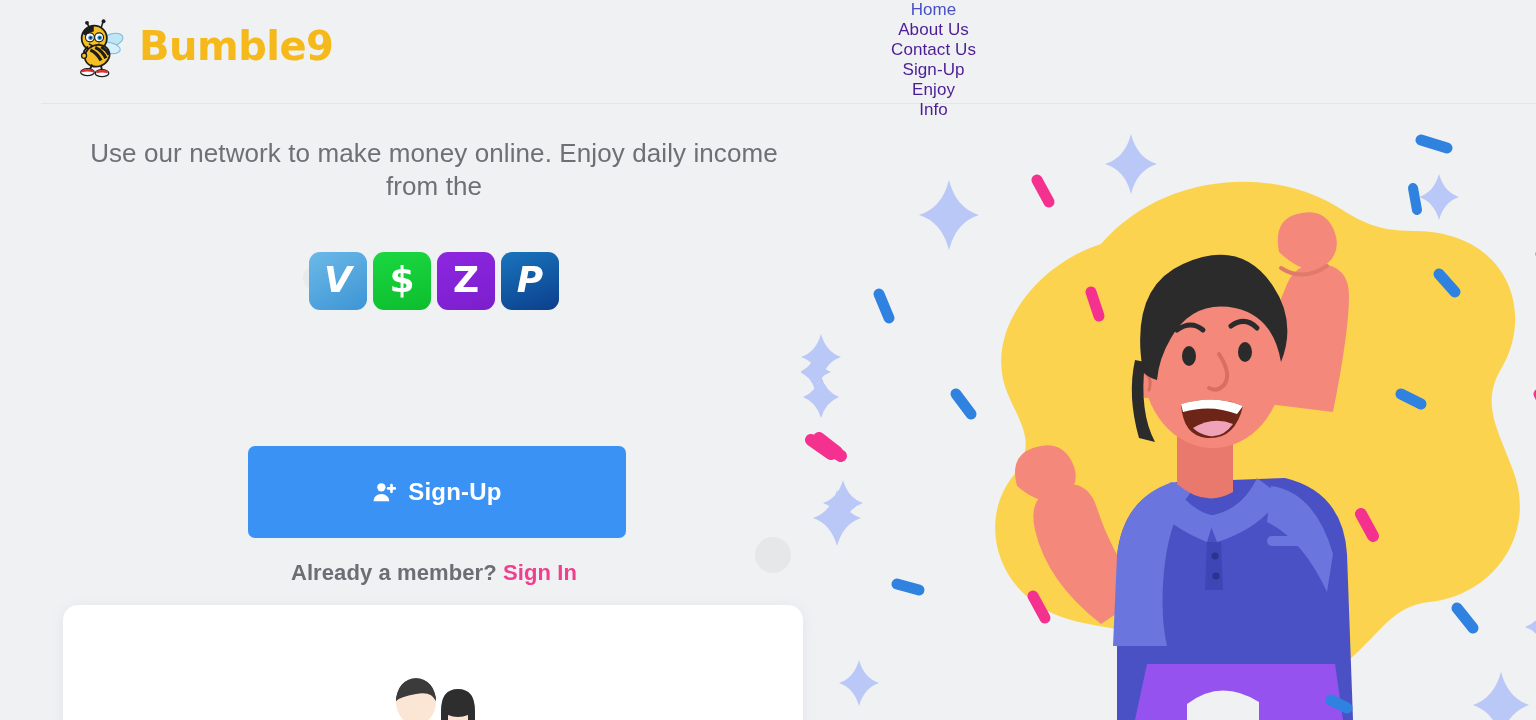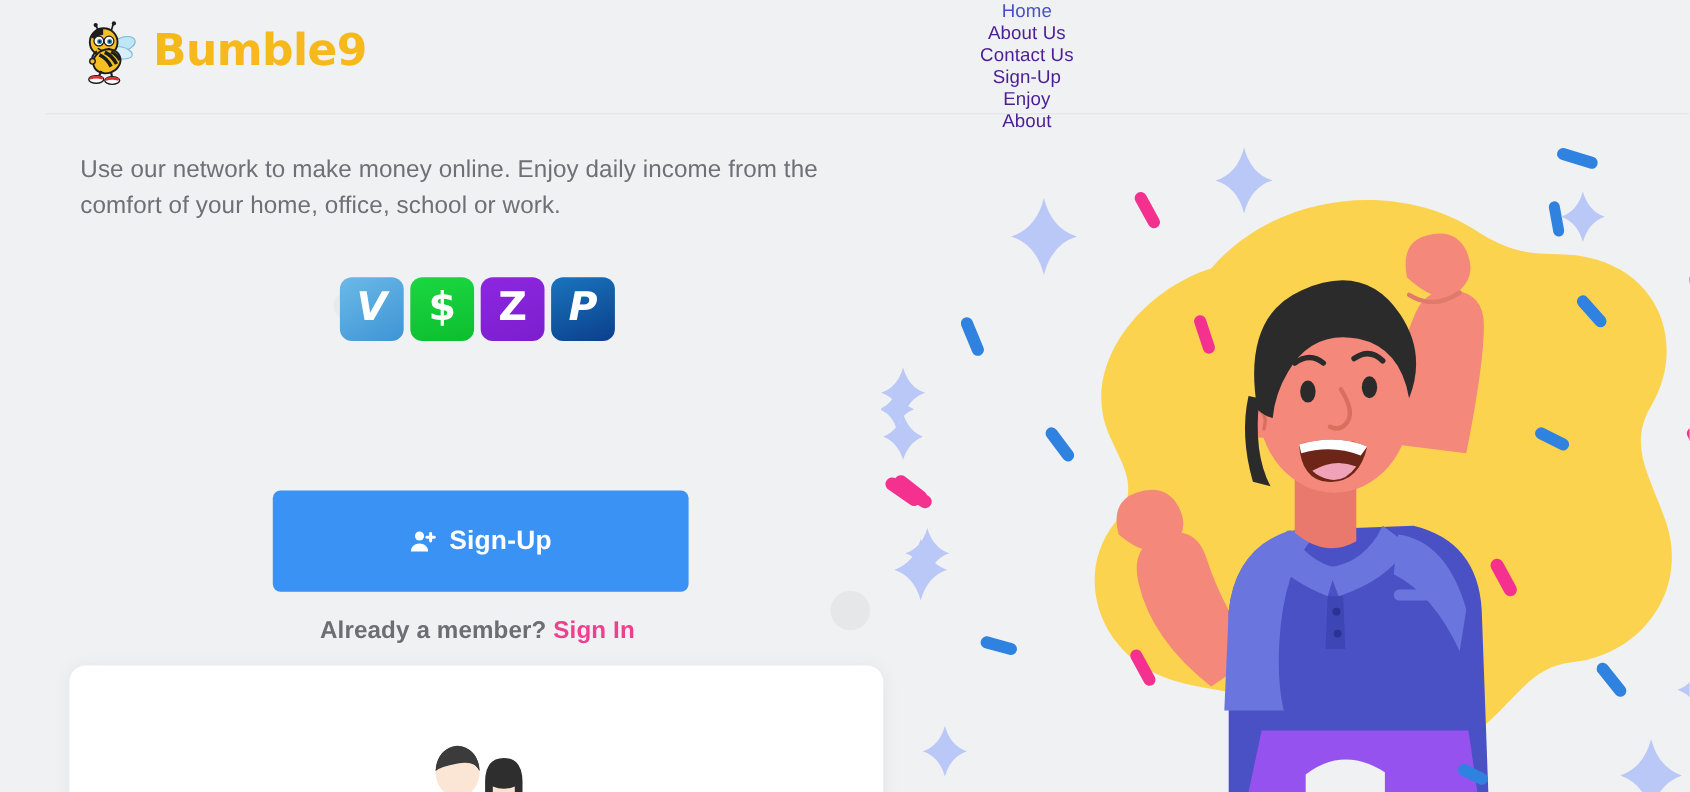--- a/index.html
+++ b/index.html
@@ -71,21 +71,22 @@
   #hero-left {
     position: absolute;
     left: 0; top: 104px;
     width: 790px; height: 616px;
     z-index: 10;
   }
   #hero-tagline {
     position: absolute;
     left: 32px; top: 33px;
     width: 722px;
-    font-size: 22px;
+    text-align: center;
+    font-size: 26px;
     line-height: 33px;
     color: #6d7074;
     letter-spacing: 0.1px;
   }
 
   #pay-row {
     position: absolute;
     left: 268px; top: 148px;
     display: flex;
     gap: 6px;
@@ -222,31 +223,30 @@
       </svg>
       <div id="brand-name">Bumble9</div>
     </div>
 
     <nav id="mainnav">
       <a class="nav-item active" href="#">Home</a>
       <a class="nav-item" href="#">About Us</a>
       <a class="nav-item" href="#">Contact Us</a>
       <a class="nav-item" href="#">Sign-Up</a>
       <a class="nav-item" href="#">Enjoy</a>
-      <a class="nav-item" href="#">About</a>
+      <a class="nav-item" href="#">Info</a>
     </nav>
   </header>
 
   <section id="hero-left">
 
     <div class="deco-circle" id="deco-c3"></div>
 
     <p id="hero-tagline">
       <span>Use our network to make money online. Enjoy daily income from the</span><br>
-      <span>comfort of your home, office, school or work.</span>
     </p>
 
     <div id="pay-row">
       <div class="pay-icon pay-venmo">
           <span>V</span>
         </div>
       <div class="pay-icon pay-cash">
           <span>$</span>
         </div>
       <div class="pay-icon pay-zelle">

